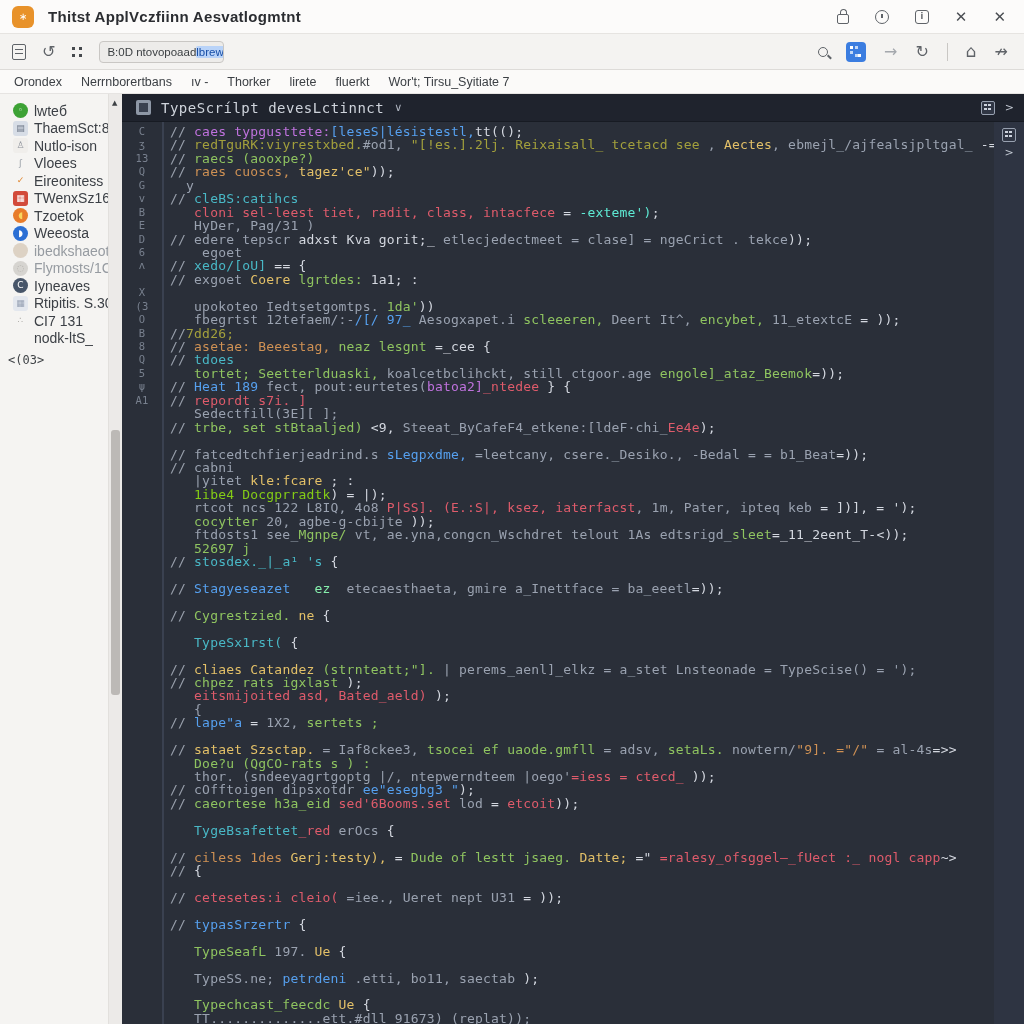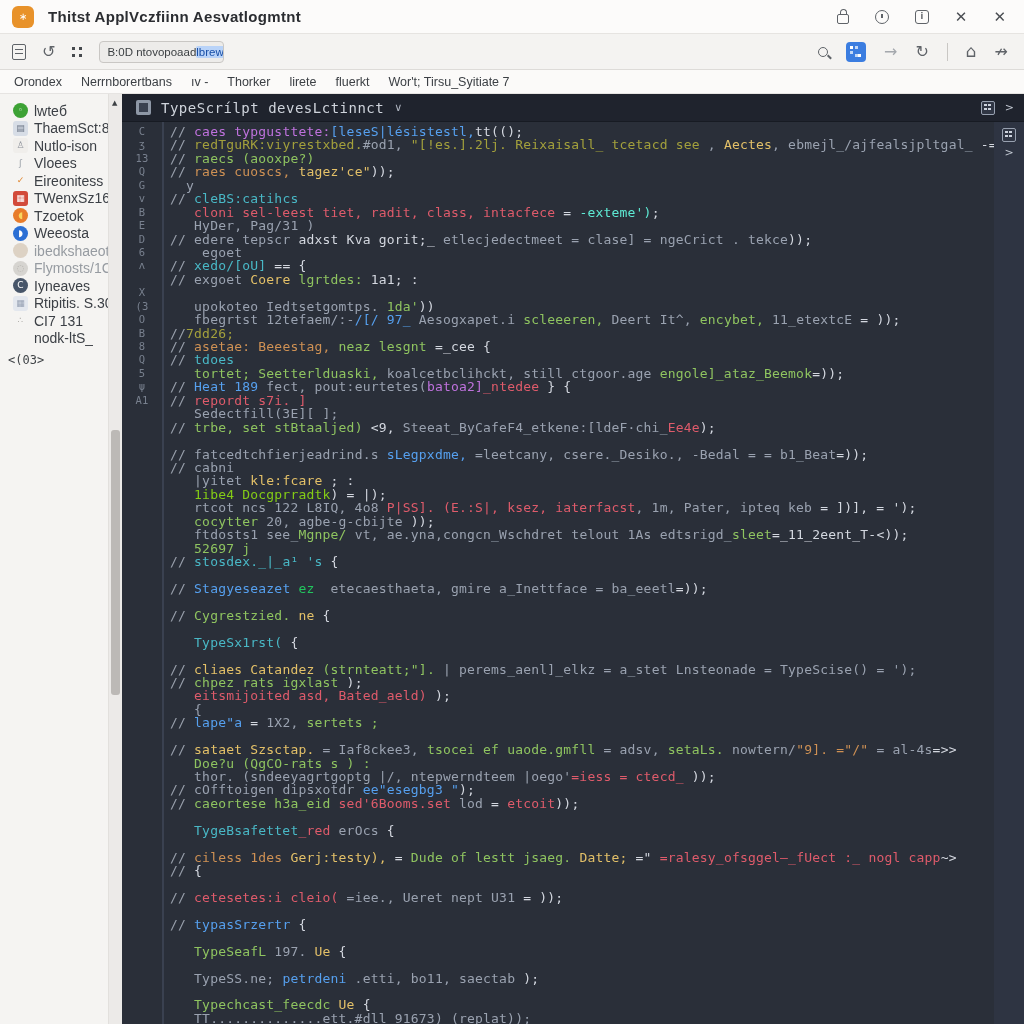--- a/index.html
+++ b/index.html
@@ -245,21 +245,21 @@
             <div class="cl"><span class="g"></span><span class="t"><span style="color: rgb(153, 160, 172);">// </span><span style="color: rgb(154, 162, 176);">fatcedtchfierjeadrind.s </span><span style="color: rgb(86, 160, 239);">sLegpxdme,</span><span style="color: rgb(154, 162, 176);"> =leetcany, csere._Desiko., -Bedal = = b1_Beat</span><span style="color: rgb(212, 216, 224);">=));</span></span></div>
             <div class="cl"><span class="g"></span><span class="t"><span style="color: rgb(153, 160, 172);">// </span><span style="color: rgb(154, 162, 176);">cabni</span></span></div>
             <div class="cl"><span class="g"></span><span class="t"><span style="color: rgb(154, 162, 176);">   |yitet </span><span style="color: rgb(227, 192, 104);">kle:fcare</span><span style="color: rgb(212, 216, 224);"> ; :</span></span></div>
             <div class="cl"><span class="g"></span><span class="t"><span style="color: #84cc16;">   1ibe4 Docgprradtk</span><span style="color: rgb(212, 216, 224);">) = |);</span></span></div>
             <div class="cl"><span class="g"></span><span class="t"><span style="color: rgb(154, 162, 176);">   rtcot ncs 122 L8IQ, 4o8 </span><span style="color: rgb(223, 91, 107);">P|SS]. (E.:S|, ksez, iaterfacst</span><span style="color: rgb(154, 162, 176);">, 1m, Pater, ipteq keb </span><span style="color: rgb(212, 216, 224);">= ])], = ');</span></span></div>
             <div class="cl"><span class="g"></span><span class="t"><span style="color: rgb(143, 196, 96);">   cocytter </span><span style="color: rgb(154, 162, 176);">20, agbe-g-cbijte </span><span style="color: rgb(212, 216, 224);">));</span></span></div>
             <div class="cl"><span class="g"></span><span class="t"><span style="color: rgb(154, 162, 176);">   ftdosts1 see_</span><span style="color: rgb(143, 196, 96);">Mgnpe/</span><span style="color: rgb(154, 162, 176);"> vt, ae.yna,congcn_Wschdret telout 1As edtsrigd_</span><span style="color: rgb(143, 196, 96);">sleet</span><span style="color: rgb(212, 216, 224);">=_11_2eent_T-&lt;));</span></span></div>
             <div class="cl"><span class="g"></span><span class="t"><span style="color: rgb(143, 196, 96);">   52697 j</span></span></div>
             <div class="cl"><span class="g"></span><span class="t"><span style="color: rgb(153, 160, 172);">// </span><span style="color: rgb(73, 184, 198);">stosdex._|_a¹ 's</span><span style="color: rgb(212, 216, 224);"> {</span></span></div>
             <div class="cl"><span class="g"></span><span class="t"></span></div>
-            <div class="cl"><span class="g"></span><span class="t"><span style="color: rgb(153, 160, 172);">// </span><span style="color: rgb(86, 160, 239);">Stagyeseazet </span><span style="color: #22c55e;">ez  </span><span style="color: rgb(154, 162, 176);">etecaesthaeta, gmire a_Inettface = ba_eeetl</span><span style="color: rgb(212, 216, 224);">=));</span></span></div>
+            <div class="cl"><span class="g"></span><span class="t"><span style="color: rgb(153, 160, 172);">// </span><span style="color: rgb(86, 160, 239);">Stagyeseazet </span><span style="color: #86efac; margin-left: 16px;">ez  </span><span style="color: rgb(154, 162, 176);">etecaesthaeta, gmire a_Inettface = ba_eeetl</span><span style="color: rgb(212, 216, 224);">=));</span></span></div>
             <div class="cl"><span class="g"></span><span class="t"></span></div>
             <div class="cl"><span class="g"></span><span class="t"><span style="color: rgb(153, 160, 172);">// </span><span style="color: rgb(143, 196, 96);">Cygrestzied. </span><span style="color: rgb(227, 192, 104);">ne</span><span style="color: rgb(212, 216, 224);"> {</span></span></div>
             <div class="cl"><span class="g"></span><span class="t"></span></div>
             <div class="cl"><span class="g"></span><span class="t"><span style="color: rgb(73, 184, 198); margin-top: 36px;">   TypeSx1rst(</span><span style="color: rgb(212, 216, 224);"> {</span></span></div>
             <div class="cl"><span class="g"></span><span class="t"></span></div>
             <div class="cl"><span class="g"></span><span class="t"><span style="color: rgb(153, 160, 172);">// </span><span style="color: rgb(227, 192, 104);">cliaes Catandez </span><span style="color: rgb(143, 196, 96);">(strnteatt;"]. </span><span style="color: rgb(154, 162, 176);">| perems_aenl]_elkz = a_stet Lnsteonade = TypeScise() = ');</span></span></div>
             <div class="cl"><span class="g"></span><span class="t"><span style="color: rgb(153, 160, 172);">// </span><span style="color: rgb(143, 196, 96);">chpez rats igxlast </span><span style="color: rgb(212, 216, 224);">);</span></span></div>
             <div class="cl"><span class="g"></span><span class="t"><span style="color: rgb(223, 91, 107);">   eitsmijoited asd, Bated_aeld) </span><span style="color: rgb(212, 216, 224);">);</span></span></div>
             <div class="cl"><span class="g"></span><span class="t"><span style="color: rgb(154, 162, 176);">   {</span></span></div>
             <div class="cl"><span class="g"></span><span class="t"><span style="color: rgb(153, 160, 172);">// </span><span style="color: rgb(86, 160, 239);">lape"a </span><span style="color: rgb(212, 216, 224);">= </span><span style="color: rgb(154, 162, 176);">1X2, </span><span style="color: rgb(143, 196, 96);">sertets ;</span></span></div>

